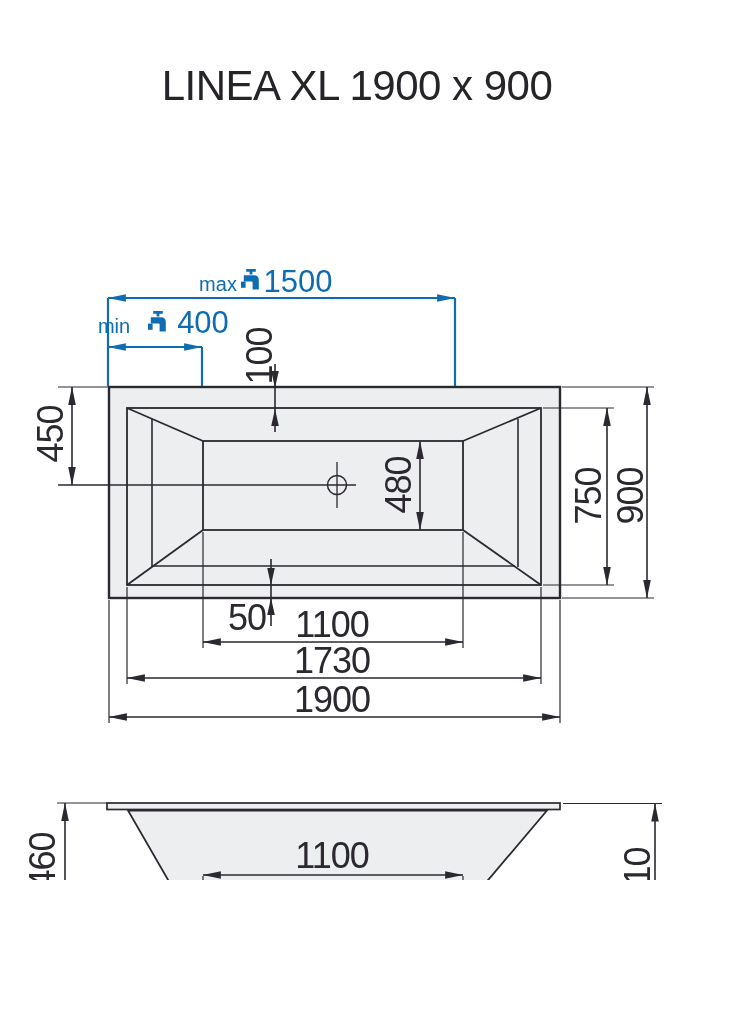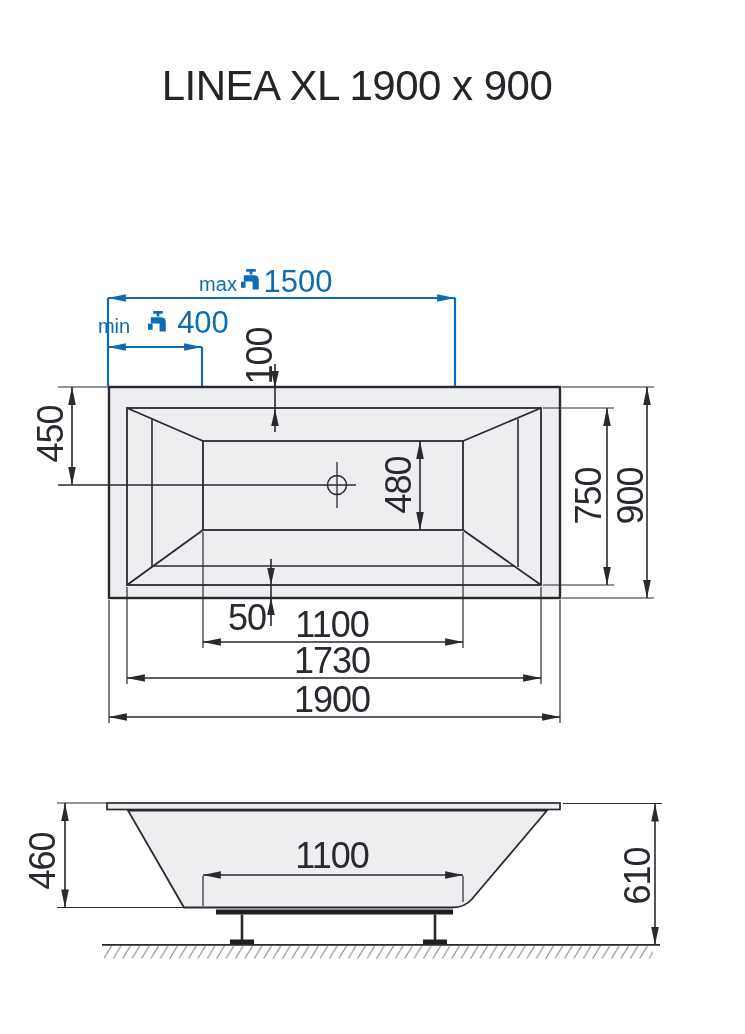--- a/index.html
+++ b/index.html
@@ -1,16 +1,16 @@
 <!DOCTYPE html>
 <html><head>
 <meta charset="utf-8">
 <style>
   html,body{margin:0;padding:0;background:#fff;}
-  .page{position:relative;width:745px;height:1034px;background:#fff;overflow:hidden;
+  .page{position:relative;width:745px;height:880px;background:#fff;overflow:hidden;
         font-family:"Liberation Sans","DejaVu Sans",sans-serif;}
   .title{position:absolute;left:357px;top:62px;transform:translateX(-50%);
          font-size:42px;letter-spacing:-0.5px;color:#262329;white-space:nowrap;}
   svg text{font-family:"Liberation Sans","DejaVu Sans",sans-serif;fill:#2B2830;}
   .dimnum{font-size:36px;letter-spacing:-1px;}
   .bluenum{font-size:31px;fill:#0D6CB2;}
   .bluelab{font-size:20px;fill:#0D6CB2;}
 </style>
 </head>
 <body>

